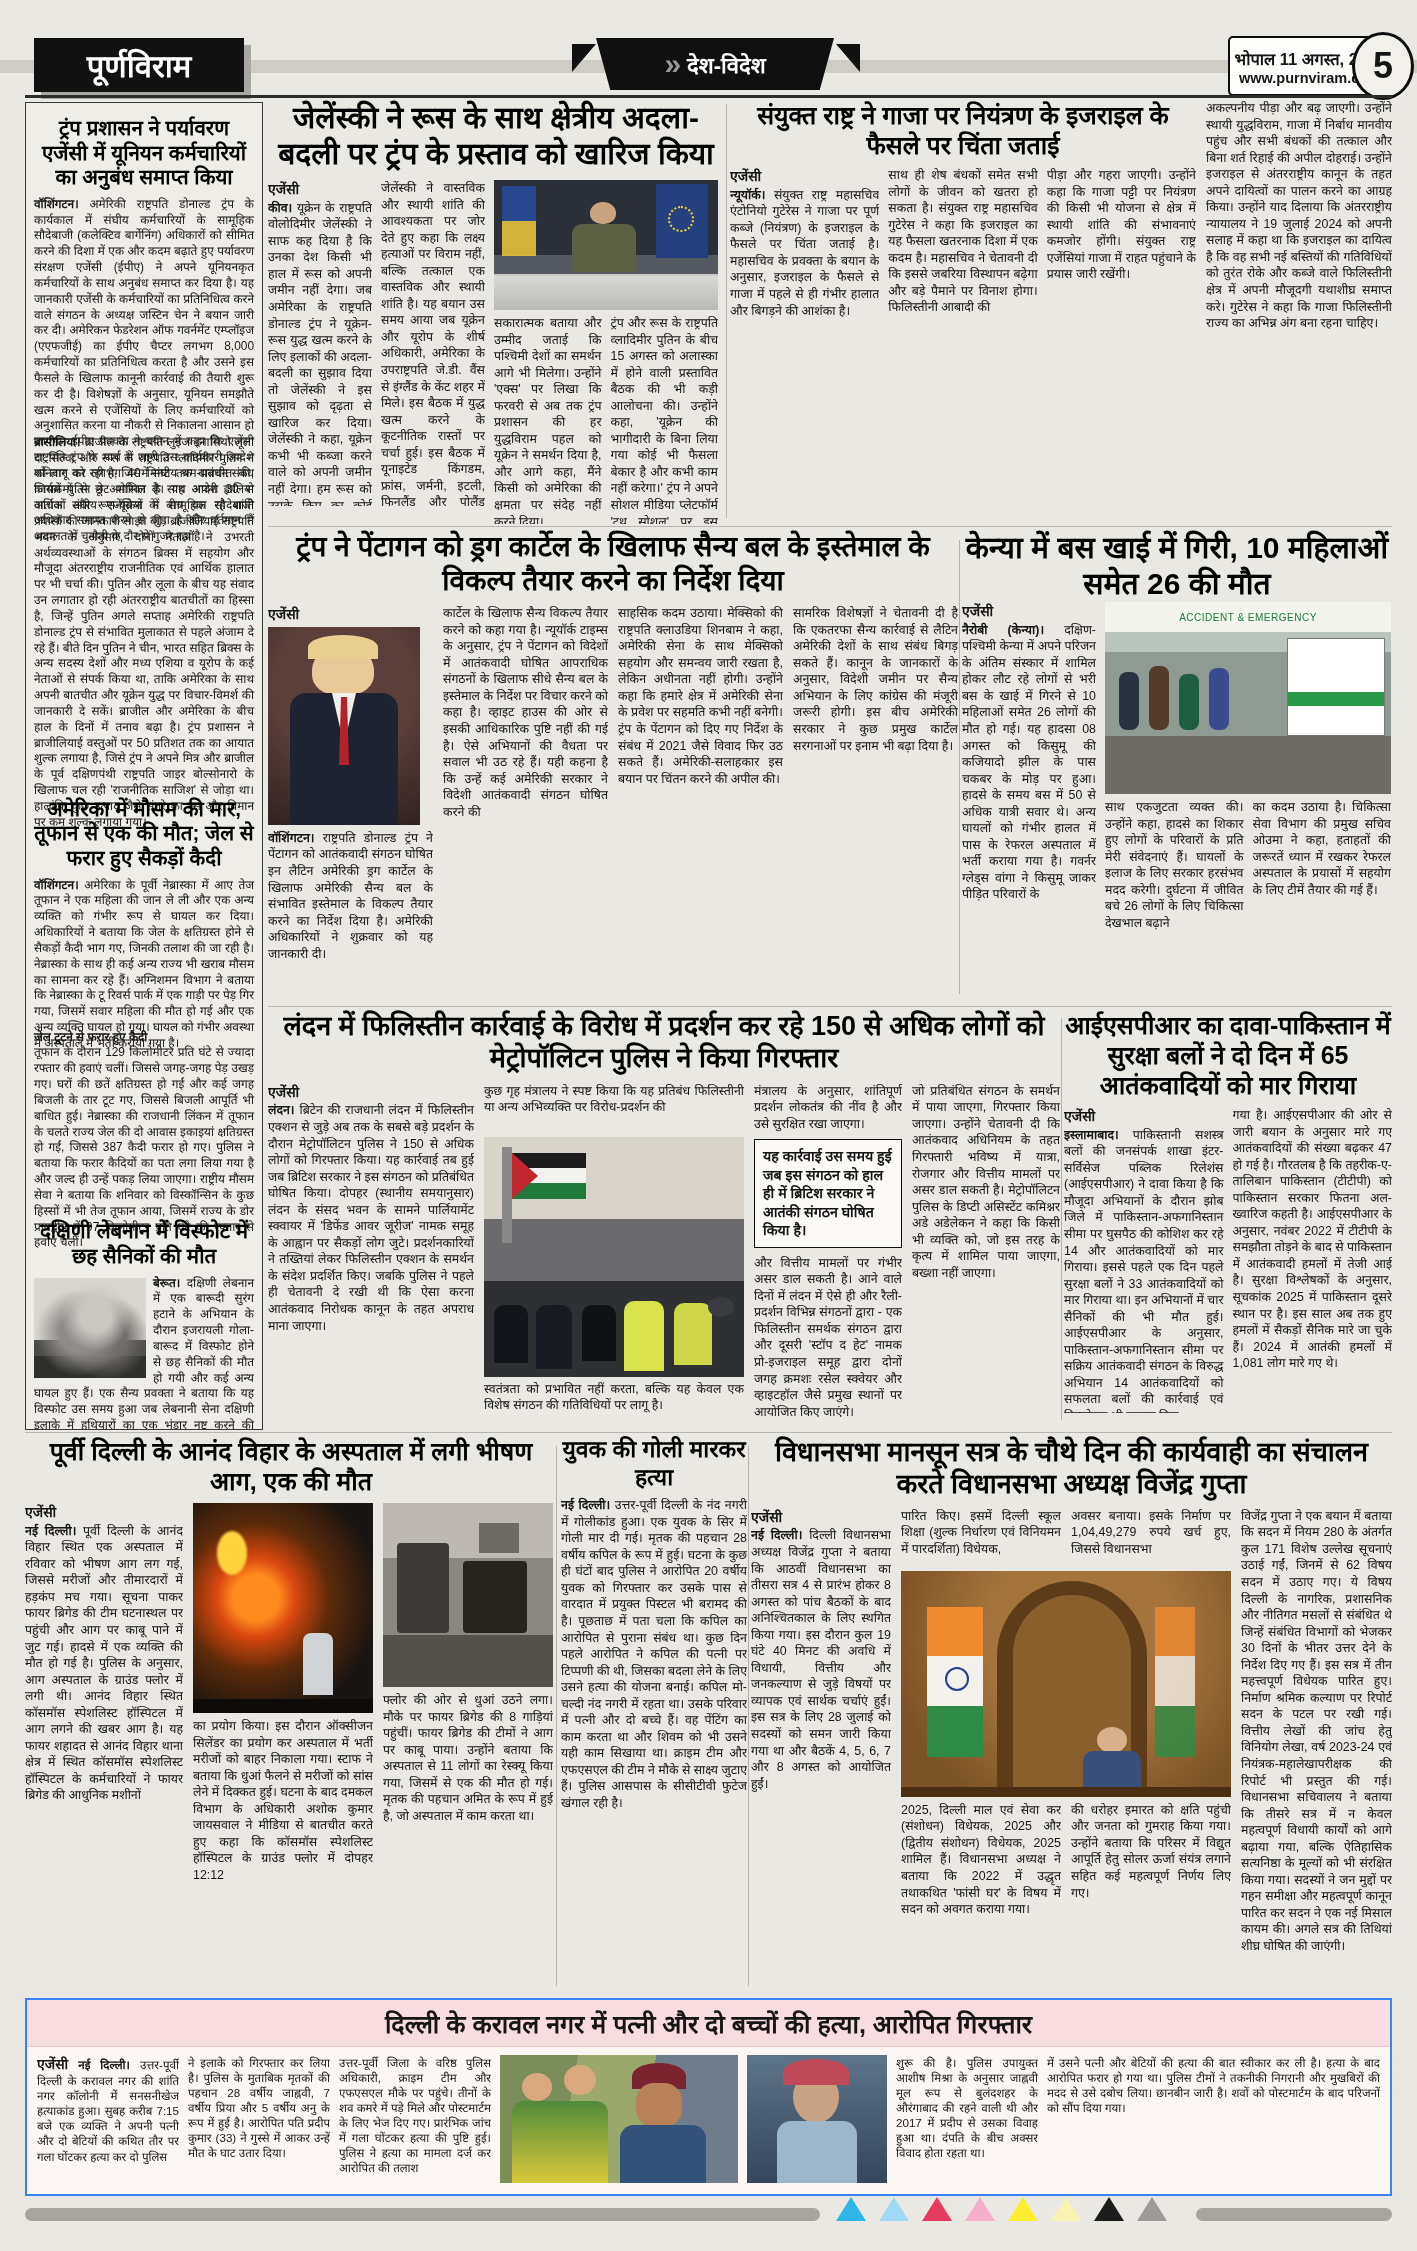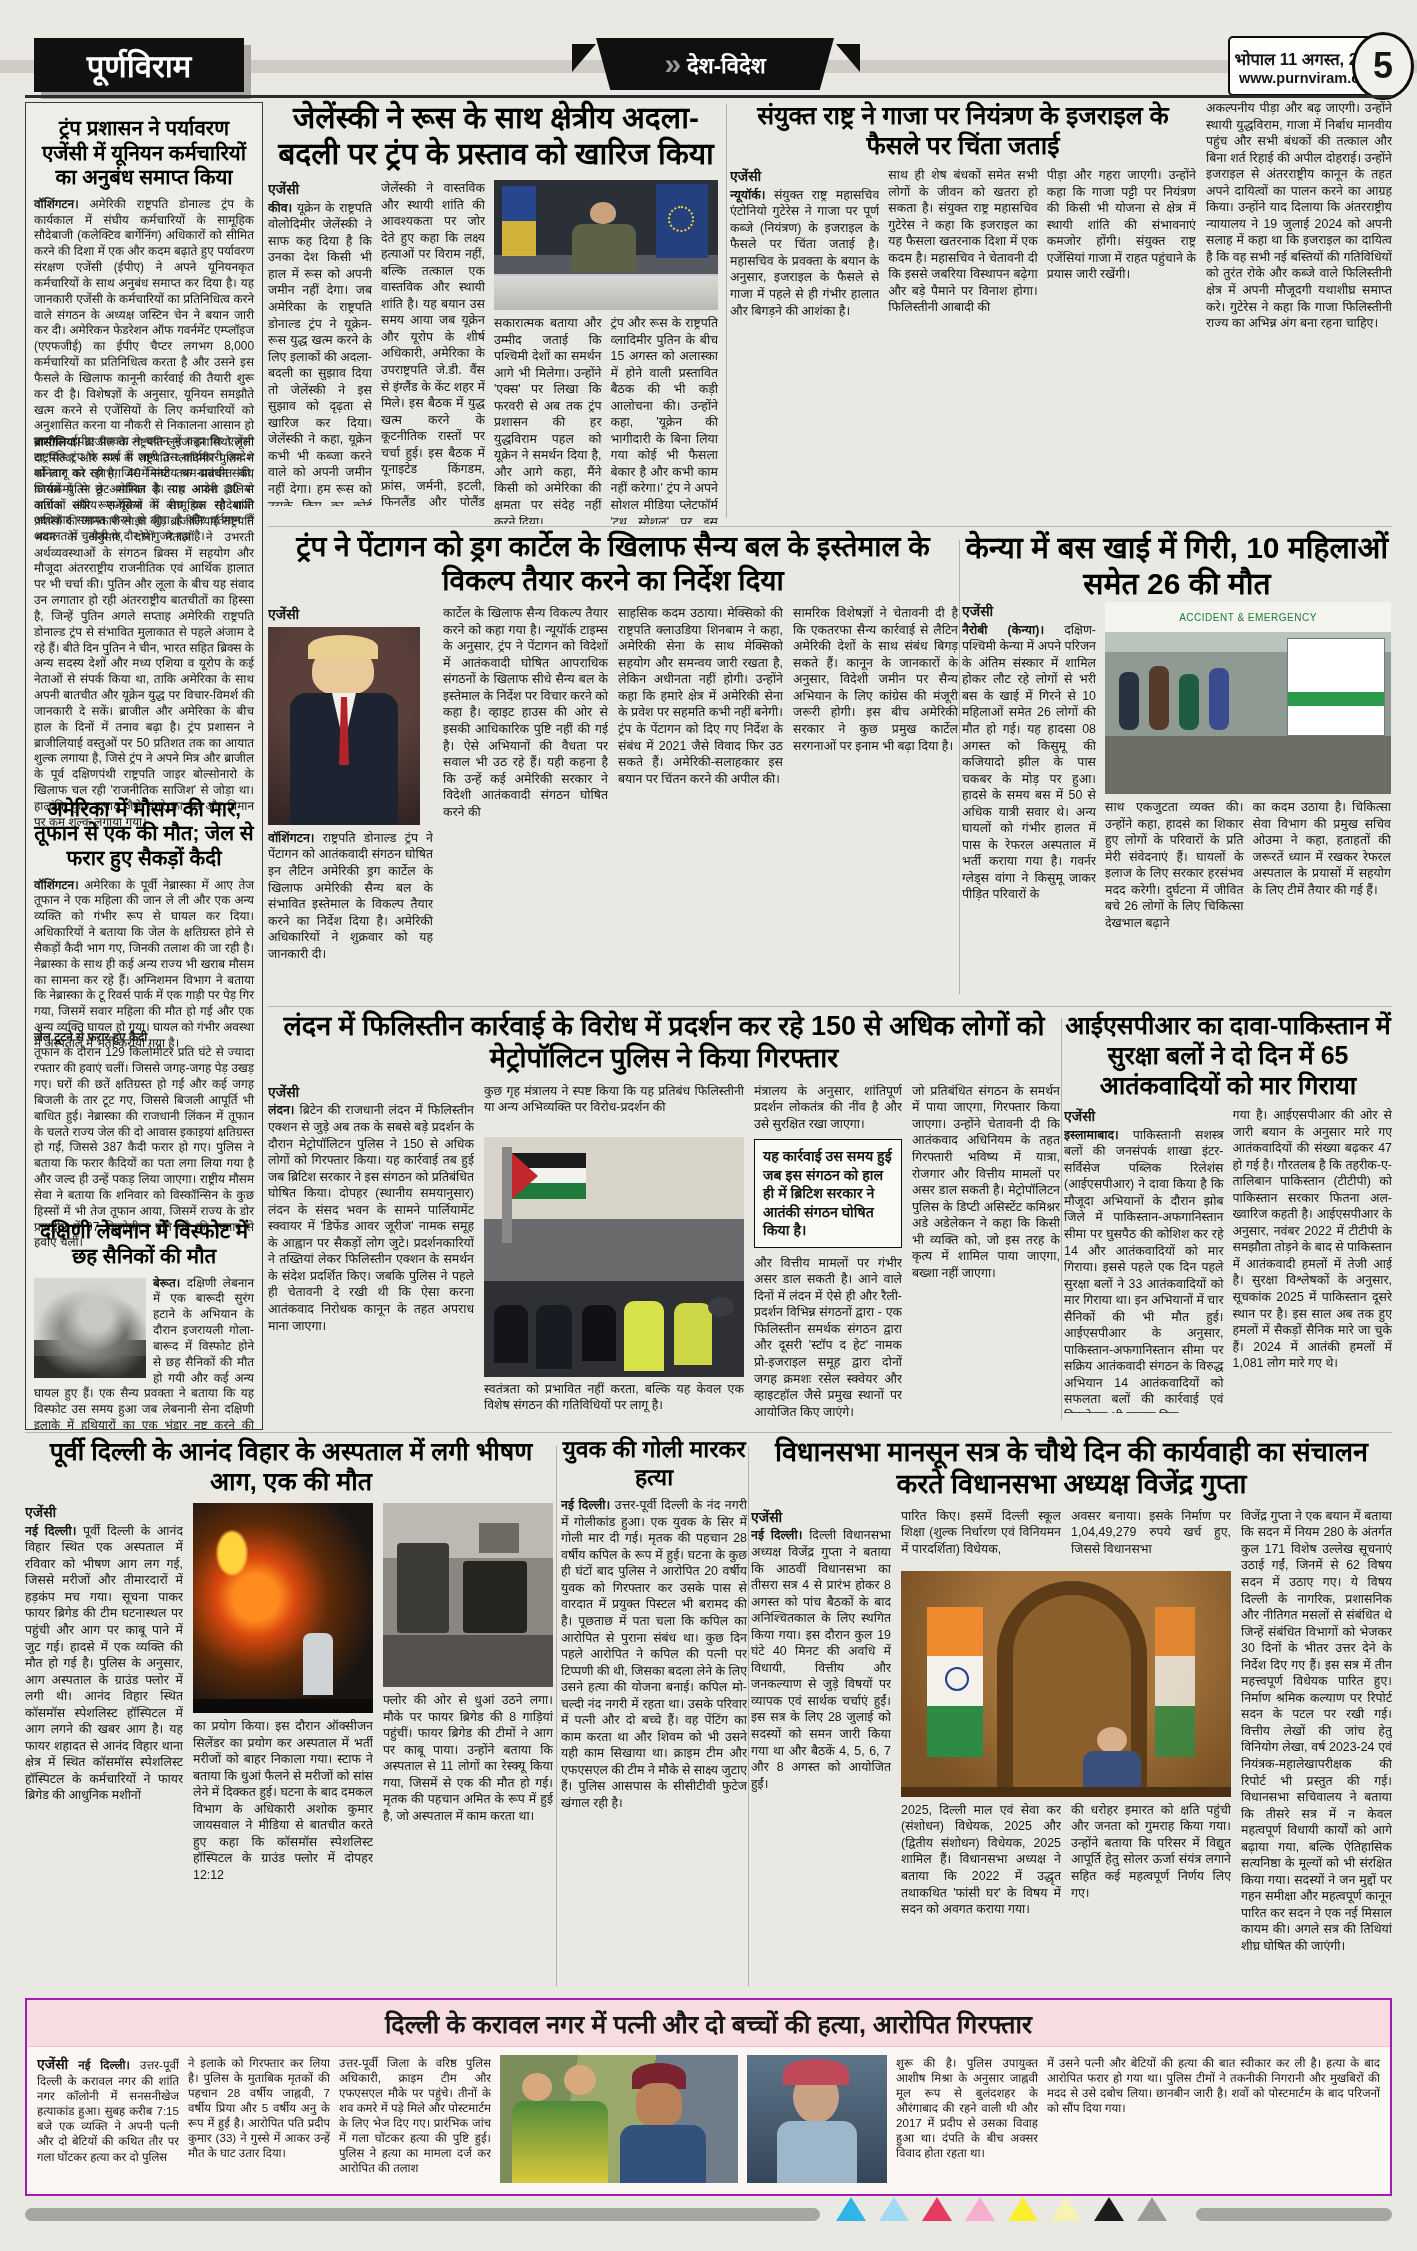--- a/index.html
+++ b/index.html
@@ -41,21 +41,21 @@
     font-size:36px;font-weight:700;}
   .head-rule{position:absolute;left:25px;top:95px;width:1367px;height:3px;background:#2d2d2d;}
   
   .rail{left:25px;top:102px;width:238px;height:1328px;border:1.5px solid #3a3a38;
     background:#efede7;padding:7px 8px;box-sizing:border-box;}
   .rail .hl{font-size:20.5px;margin:6px 0 7px;}
   
   .hibox{border:1.6px solid #0e0e0e;padding:7px 8px;font-weight:700;font-size:14.2px;
     line-height:1.3;text-align:left;margin:7px 0;background:#fbfaf6;}
   
-  .banner{left:25px;top:1998px;width:1367px;height:198px;border:2px solid #a21caf;
+  .banner{left:25px;top:1998px;width:1367px;height:198px;border:2px solid #3b82f6;
     background:#fcf7f5;box-sizing:border-box;}
   .banner-hl{background:#f7dde0;height:46px;display:flex;align-items:center;justify-content:center;
     font-size:25px;font-weight:700;border-bottom:1px solid #eec3c9;}
   .banner-body{display:flex;gap:9px;padding:8px 10px;box-sizing:border-box;}
   .banner .bcol{font-size:11.6px;line-height:1.3;text-align:justify;overflow:hidden;height:130px;}
   
   .fbar{position:absolute;top:2208px;height:13px;background:#a7a5a0;border-radius:7px;}
   .marks{position:absolute;left:836px;top:2197px;display:flex;gap:13px;}
   .mark{width:0;height:0;border-left:15px solid transparent;border-right:15px solid transparent;
     border-bottom:24px solid #000;}

